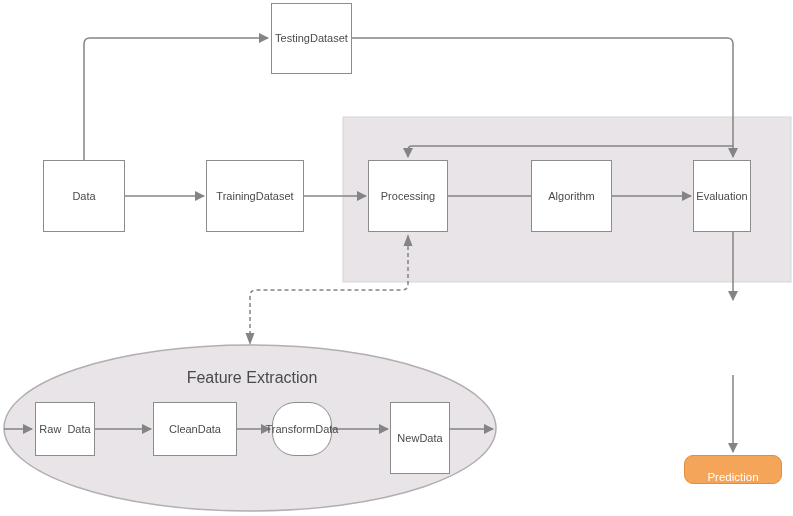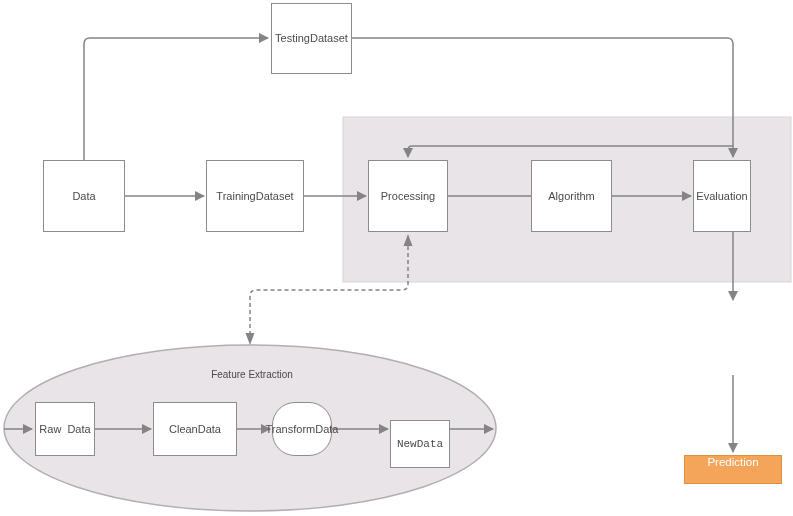--- a/index.html
+++ b/index.html
@@ -18,32 +18,32 @@
     box-sizing:border-box;
     display:flex;flex-direction:row;
     align-items:center;justify-content:center;
     font-size:11px;line-height:15px;
     color:var(--text-color,#4a4a4a);
     text-align:center;
   }
   .node span{display:block;white-space:nowrap;}
   .region-label{
     position:absolute;
-    font-size:10px;
+    font-size:16px;
     color:var(--text-color,#4a4a4a);
     text-align:center;
     white-space:nowrap;
   }
   .terminal{
     position:absolute;
     box-sizing:border-box;
     background:var(--prediction-fill,#f4a55a);
     border:1.5px solid var(--prediction-border,#df8d42);
-    border-radius:0;
-    display:flex;align-items:flex-start;justify-content:center;
+    border-radius:9px;
+    display:flex;align-items:flex-end;justify-content:center;
     font-size:11.5px;
     color:var(--prediction-text,#ffffff);
   }
 </style>
 </head>
 <body>
 
 <div id="canvas">
 
   <svg id="wires" width="793" height="516" viewBox="0 0 793 516">
@@ -131,18 +131,18 @@
   <div class="node" style="left:153px;top:402px;width:84px;height:54px;">
     <span>Clean</span>
     <span>Data</span>
   </div>
 
   <div class="node" style="left:272px;top:402px;width:60px;height:54px;border-radius:23px;">
     <span>Transform</span>
     <span>Data</span>
   </div>
 
-  <div class="node" style="left:390px;top:420px;width:60px;height:48px;font-family:Liberation Mono, monospace;">
+  <div class="node" style="left:390px;top:402px;width:60px;height:72px;">
     <span>New</span>
     <span>Data</span>
   </div>
 
 </div>
 
 </body></html>

